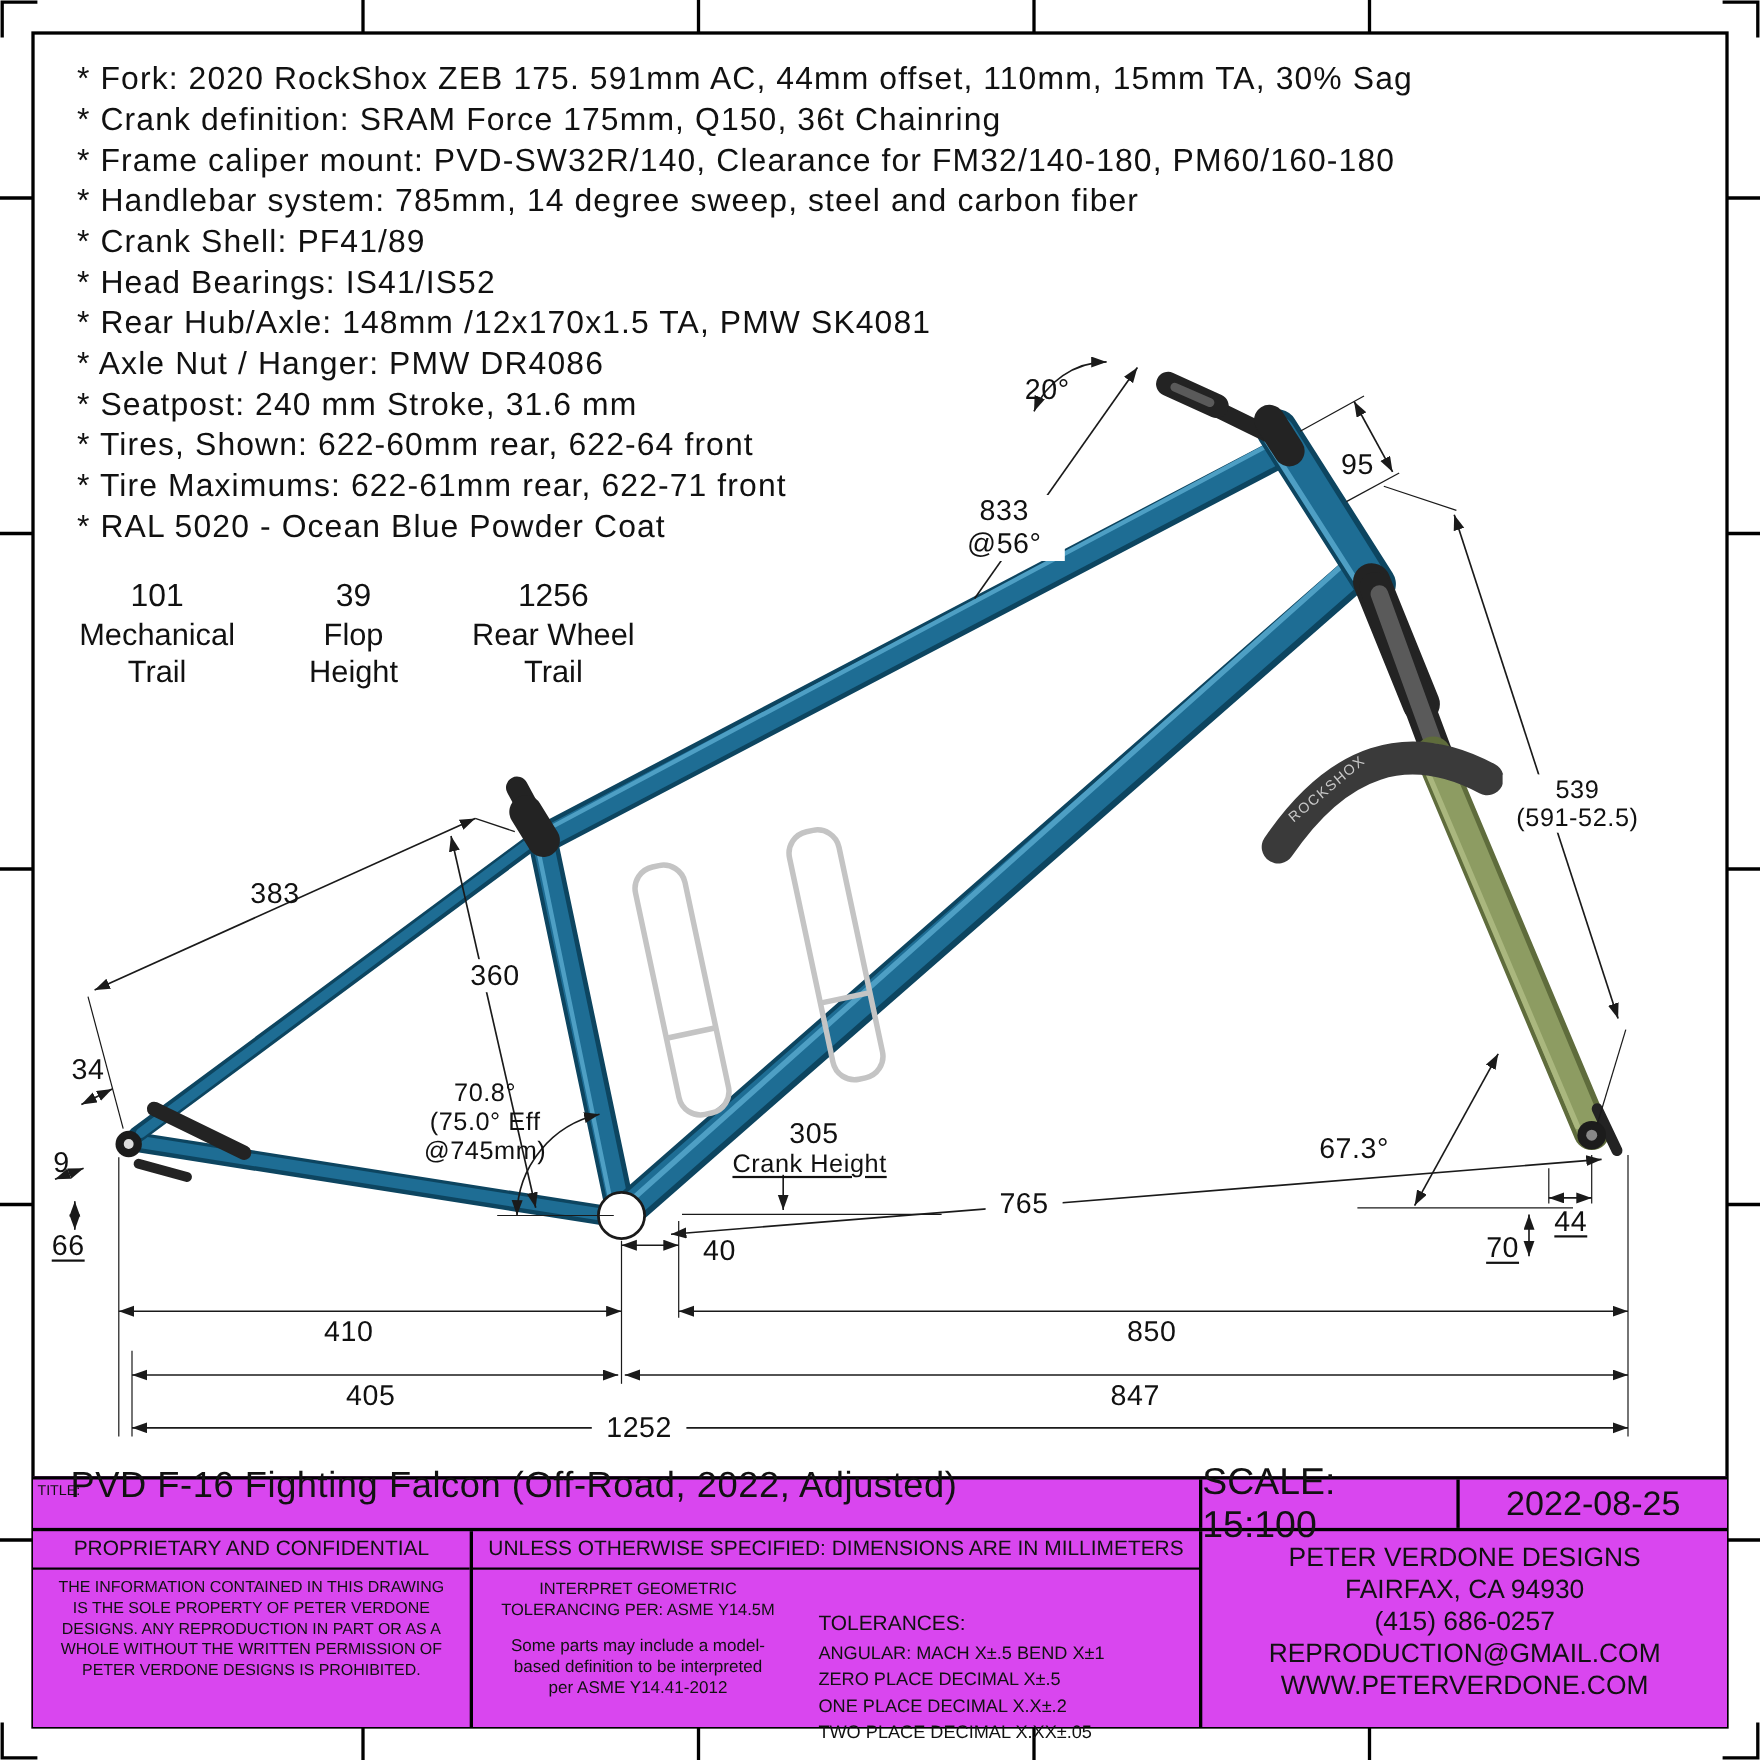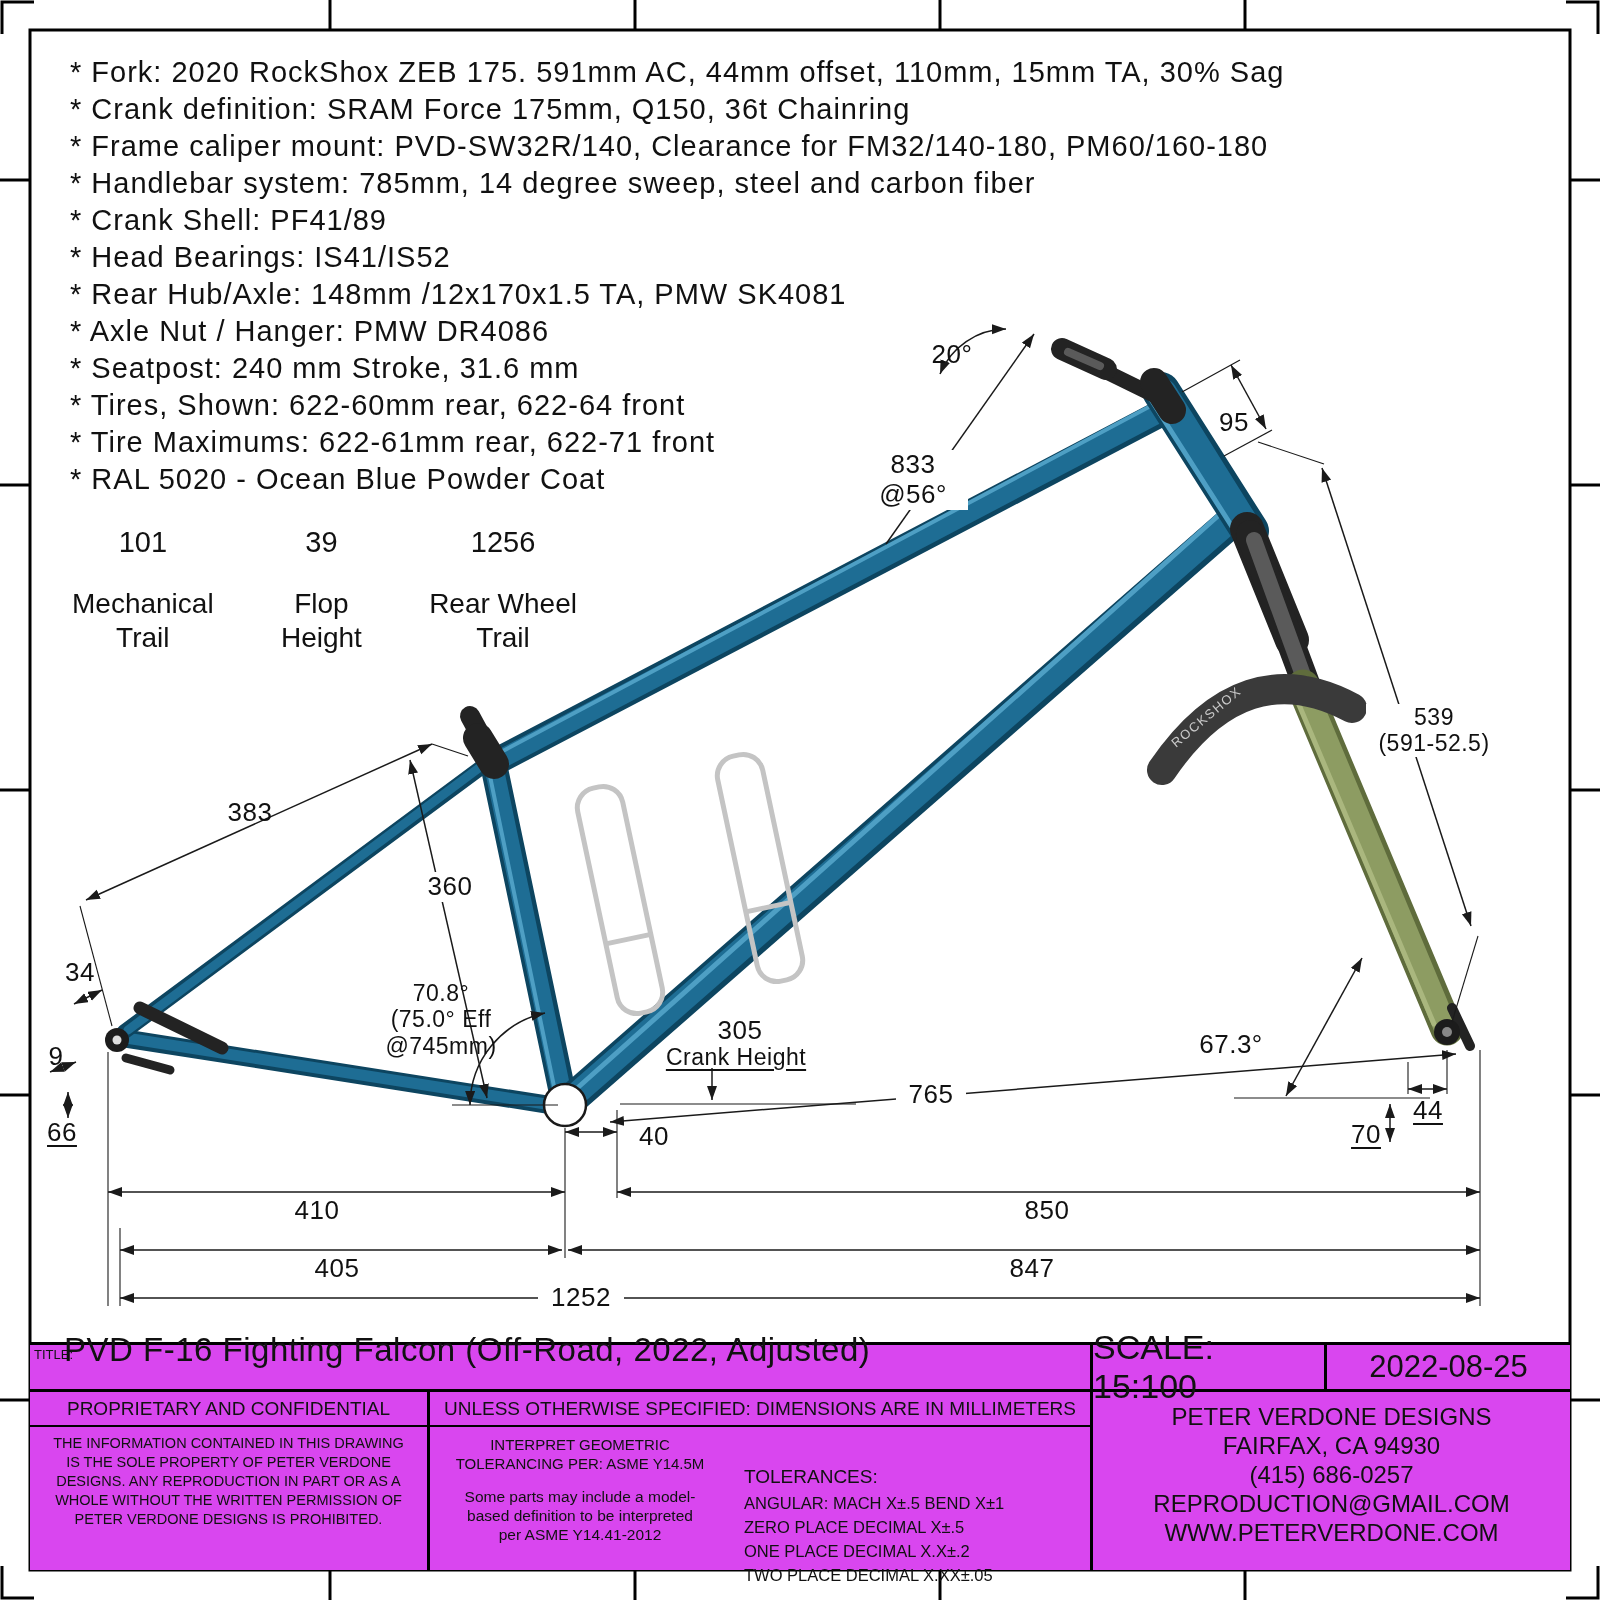--- a/index.html
+++ b/index.html
@@ -6,21 +6,21 @@
   html,body { width:1600px; height:1600px; background:#fff; color:#111;
               font-family:"Liberation Sans", sans-serif; }
   body { position:relative; overflow:hidden; }
   svg.draw { position:absolute; left:0; top:0; }
 
   
   .specs { position:absolute; left:70px; top:54px; font-size:29px; line-height:37px;
            letter-spacing:1px; white-space:nowrap; }
   .stats { position:absolute; left:72px; top:526px; width:505px; display:flex;
            justify-content:space-between; text-align:center; }
-  .stat-value { font-size:29px; margin-bottom:28px; }
+  .stat-value { font-size:29px; margin-bottom:1px; }
   .stat-label { font-size:28px; white-space:pre-line; line-height:34px; }
 
   .labels > div { position:absolute; text-align:center; font-size:26px; line-height:1.15;
                   letter-spacing:.5px; white-space:pre-line; }
   .sm { font-size:23px !important; }
   .bg { background:#fff; }
   .u  { text-decoration:underline; text-underline-offset:4px; }
 
   
   .stk { fill:none; stroke-linecap:round; }

